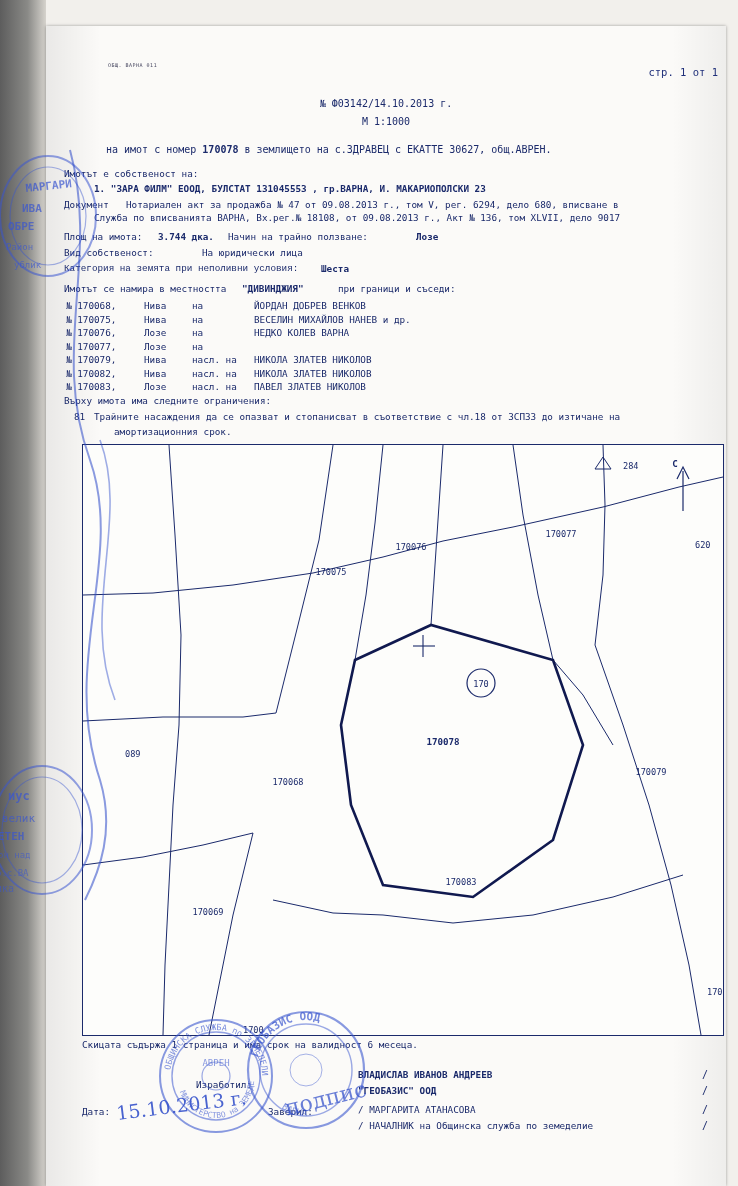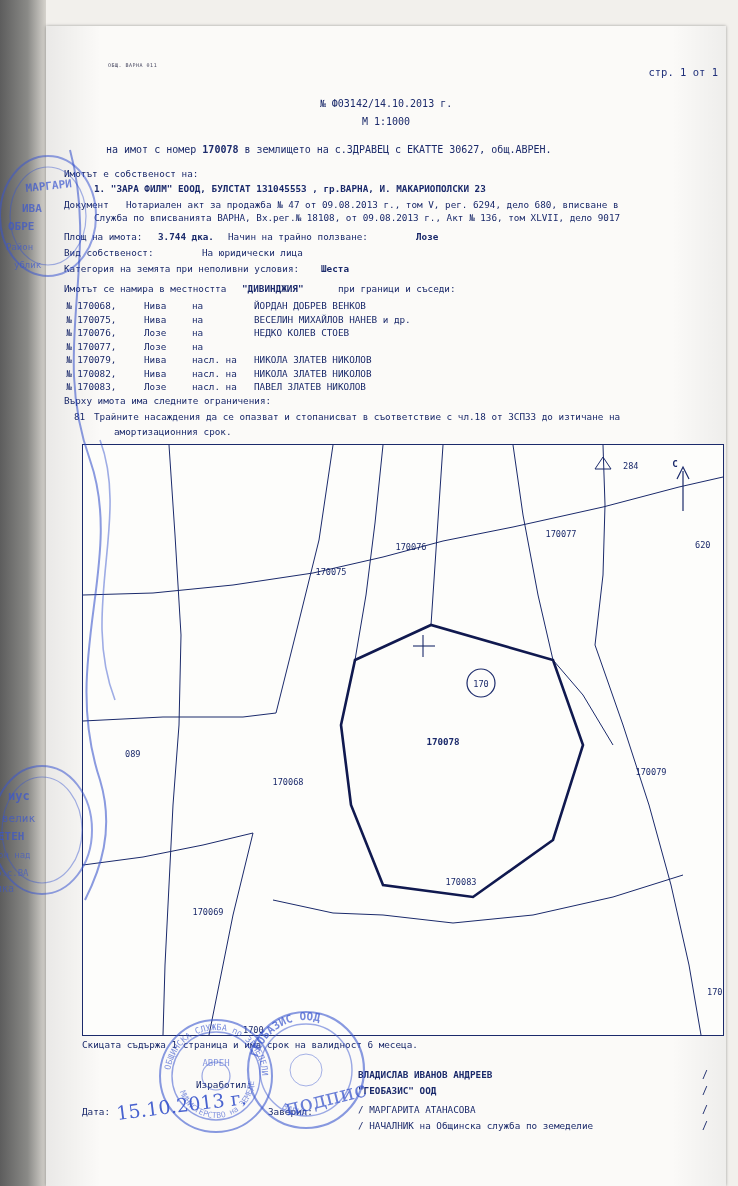--- a/index.html
+++ b/index.html
@@ -87,21 +87,21 @@
     <div class="lbl" style="left:48px;top:186px;">Служба по вписванията ВАРНА, Вх.рег.№ 18108, от 09.08.2013 г., Акт № 136, том XLVII, дело 9017</div>
 
     <div class="lbl" style="left:18px;top:205px;">Площ на имота:</div>
     <div class="lbl" style="left:112px;top:205px;font-weight:bold;">3.744 дка.</div>
     <div class="lbl" style="left:182px;top:205px;">Начин на трайно ползване:</div>
     <div class="lbl" style="left:370px;top:205px;font-weight:bold;">Лозе</div>
 
     <div class="lbl" style="left:18px;top:221px;">Вид собственост:</div>
     <div class="lbl" style="left:128px;top:221px;padding-left:28px;">На юридически лица</div>
 
-    <div class="lbl" style="left:18px;top:237px;">Категория на земята при неполивни условия:</div>
+    <div class="lbl" style="left:18px;top:237px;font-family:Liberation Mono, monospace;">Категория на земята при неполивни условия:</div>
     <div class="lbl" style="left:275px;top:237px;font-weight:bold;">Шеста</div>
 
     <div class="lbl" style="left:18px;top:257px;">Имотът се намира в местността</div>
     <div class="lbl" style="left:196px;top:257px;font-weight:bold;">"ДИВИНДЖИЯ"</div>
     <div class="lbl" style="left:284px;top:257px;margin-left:8px;">при граници и съседи:</div>
 
     <div style="position:absolute;left:20px;top:273px;width:600px;">
       <div class="row">
         <div class="c1">№ 170068,</div>
         <div class="c2">Нива</div>
@@ -111,21 +111,21 @@
       <div class="row">
         <div class="c1">№ 170075,</div>
         <div class="c2">Нива</div>
         <div class="c3">на</div>
         <div class="c4">ВЕСЕЛИН МИХАЙЛОВ НАНЕВ и др.</div>
       </div>
       <div class="row">
         <div class="c1">№ 170076,</div>
         <div class="c2">Лозе</div>
         <div class="c3">на</div>
-        <div class="c4">НЕДКО КОЛЕВ СТОЕВ</div>
+        <div class="c4">НЕДКО КОЛЕВ ВАРНА</div>
       </div>
       <div class="row">
         <div class="c1">№ 170077,</div>
         <div class="c2">Лозе</div>
         <div class="c3">на</div>
       </div>
       <div class="row">
         <div class="c1">№ 170079,</div>
         <div class="c2">Нива</div>
         <div class="c3">насл. на</div>

